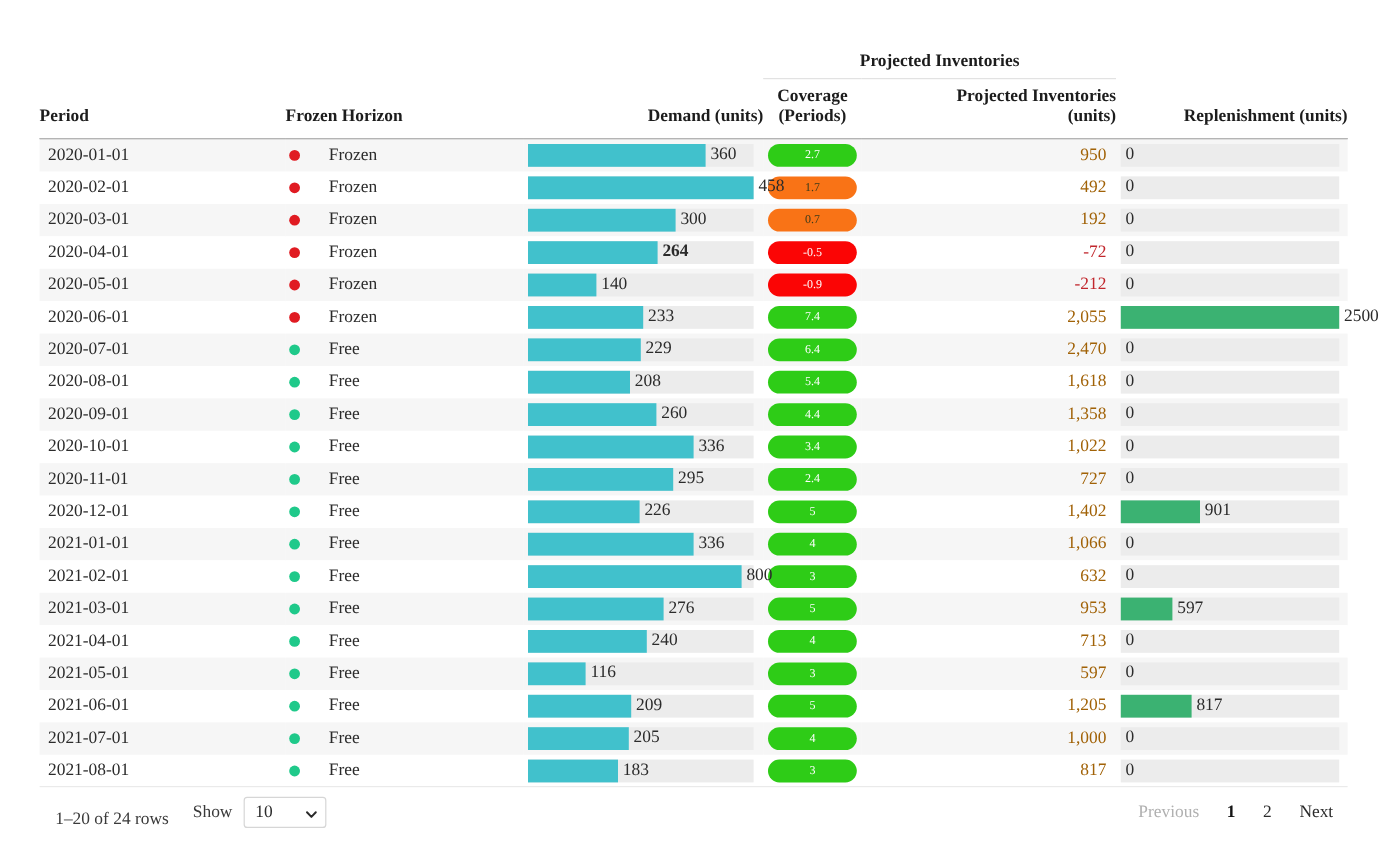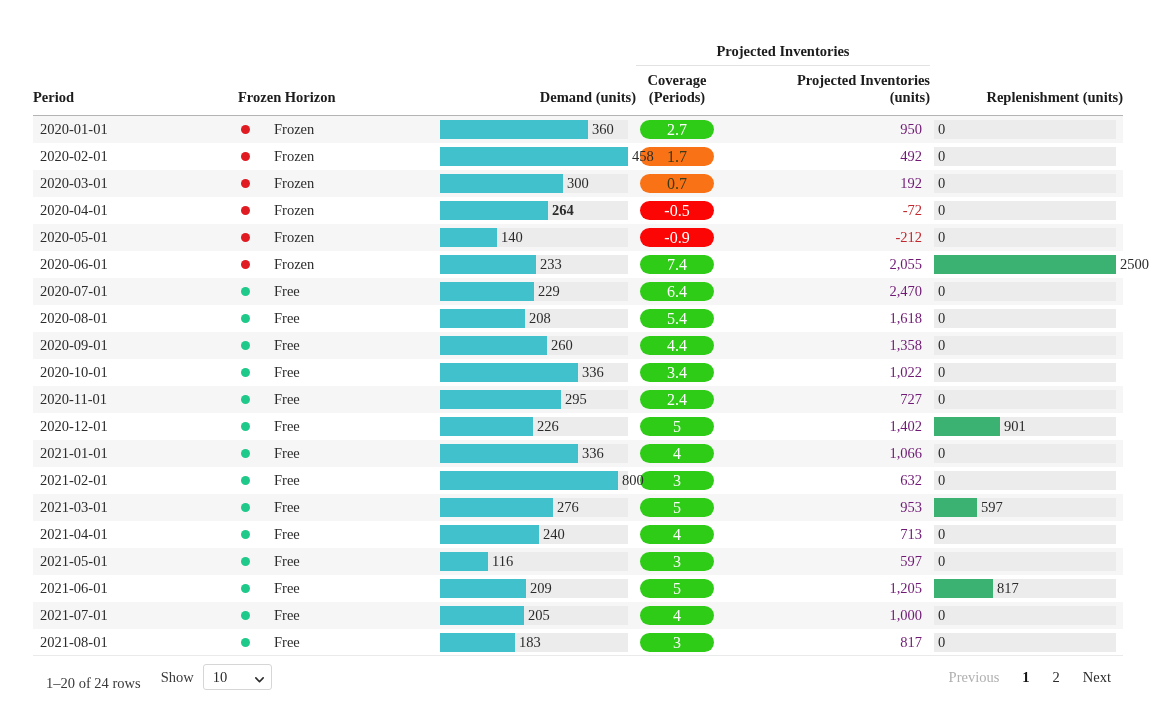--- a/index.html
+++ b/index.html
@@ -117,36 +117,36 @@
     padding-left: 4px;
   }
 
   
   td.cov { text-align: center; padding: 0 2px; }
   .pill {
     display: block;
     height: 19px;
     line-height: 19px;
     border-radius: 9.5px;
-    font-size: 16px;
+    font-size: 10px;
     text-align: center;
     margin: 0 auto;
     width: 74px;
   }
   .pill.green  { background: #2ecc17; color: #ffffff; }
   .pill.yellow { background: #f97316; color: #3a3a1a; }
   .pill.red    { background: #fb0505; color: #ffffff; }
 
   
   td.proj {
     text-align: right;
     padding-right: 8px;
     font-size: 14.5px;
   }
-  .pi-pos { color: #701a75; }
+  .pi-pos { color: #a16207; }
   .pi-neg { color: #c1272d; }
 
   
   td.repl { padding: 0 0 0 4px; }
   .rep-track {
     position: relative;
     height: 19px;
     background: #ececec;
     width: 182px;
   }

